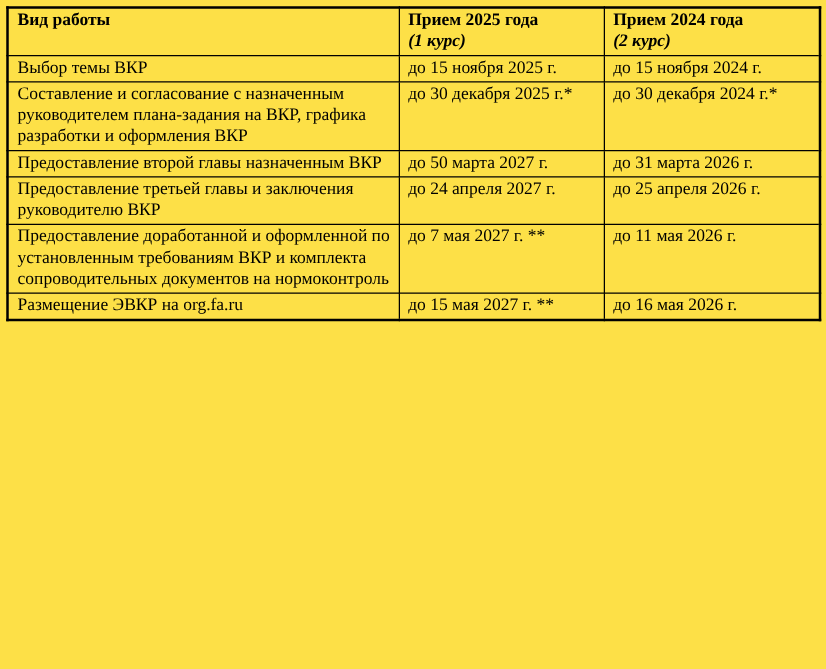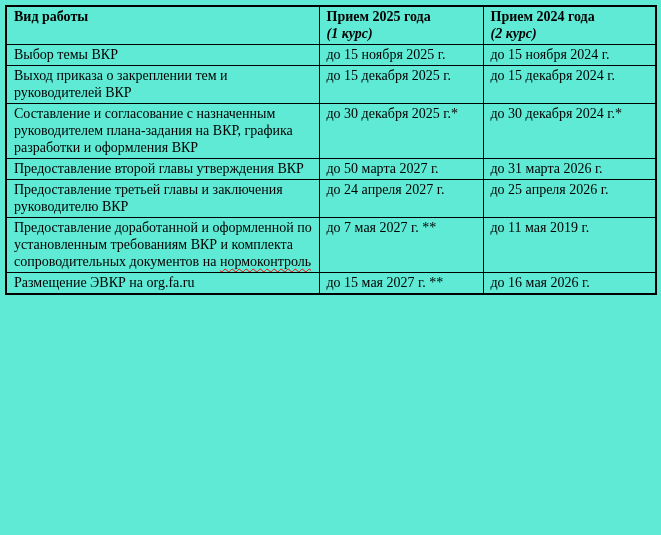--- a/index.html
+++ b/index.html
@@ -7,21 +7,21 @@
     padding: 0;
     background: #ffffff;
     color: #000000;
     font-family: "Liberation Serif", "DejaVu Serif", serif;
   }
   .page {
     width: 661px;
     height: 535px;
     box-sizing: border-box;
     padding: 5px 0 0 5px;
-    background: #5eead4;
+    background: #fde047;
     overflow: hidden;
   }
   table.schedule {
     border-collapse: collapse;
     table-layout: fixed;
     width: 650px;
     border: 2px solid #000000;
   }
   col.c1 { width: 313px; }
   col.c2 { width: 164px; }
@@ -37,21 +37,20 @@
     word-wrap: break-word;
   }
   th {
     font-weight: bold;
   }
   th .sub-line {
     min-height: 17px;
     font-style: italic;
   }
   .misspell {
-    text-decoration: underline;
     text-decoration-style: wavy;
     text-decoration-color: #ff0000;
     text-decoration-thickness: 1px;
     text-underline-offset: 2px;
     text-decoration-skip-ink: none;
     text-align: center;
   }
 </style>
 </head>
 <body>
@@ -79,43 +78,38 @@
         </th>
       </tr>
     </thead>
     <tbody id="rows">
         <tr>
           <td>Выбор темы ВКР</td>
           <td>до 15 ноября 2025 г.</td>
           <td>до 15 ноября 2024 г.</td>
         </tr>
         <tr>
-          <td>Выход приказа о закреплении тем и руководителей ВКР</td>
-          <td>до 15 декабря 2025 г.</td>
-          <td>до 15 декабря 2024 г.</td>
-        </tr>
-        <tr>
           <td>Составление и согласование с назначенным руководителем плана-задания на ВКР, графика разработки и оформления ВКР</td>
           <td>до 30 декабря 2025 г.*</td>
           <td>до 30 декабря 2024 г.*</td>
         </tr>
         <tr>
-          <td>Предоставление второй главы утверждения ВКР</td>
+          <td>Предоставление второй главы назначенным ВКР</td>
           <td>до 50 марта 2027 г.</td>
           <td>до 31 марта 2026 г.</td>
         </tr>
         <tr>
           <td>Предоставление третьей главы и заключения руководителю ВКР</td>
           <td>до 24 апреля 2027 г.</td>
           <td>до 25 апреля 2026 г.</td>
         </tr>
         <tr>
           <td>Предоставление доработанной и оформленной по установленным требованиям ВКР и комплекта сопроводительных документов на <span class="misspell">нормоконтроль</span></td>
           <td>до 7 мая 2027 г. **</td>
-          <td>до 11 мая 2019 г.</td>
+          <td>до 11 мая 2026 г.</td>
         </tr>
         <tr>
           <td>Размещение ЭВКР на org.fa.ru</td>
           <td>до 15 мая 2027 г. **</td>
           <td>до 16 мая 2026 г.</td>
         </tr>
       </tbody>
   </table>
 </div>
 

